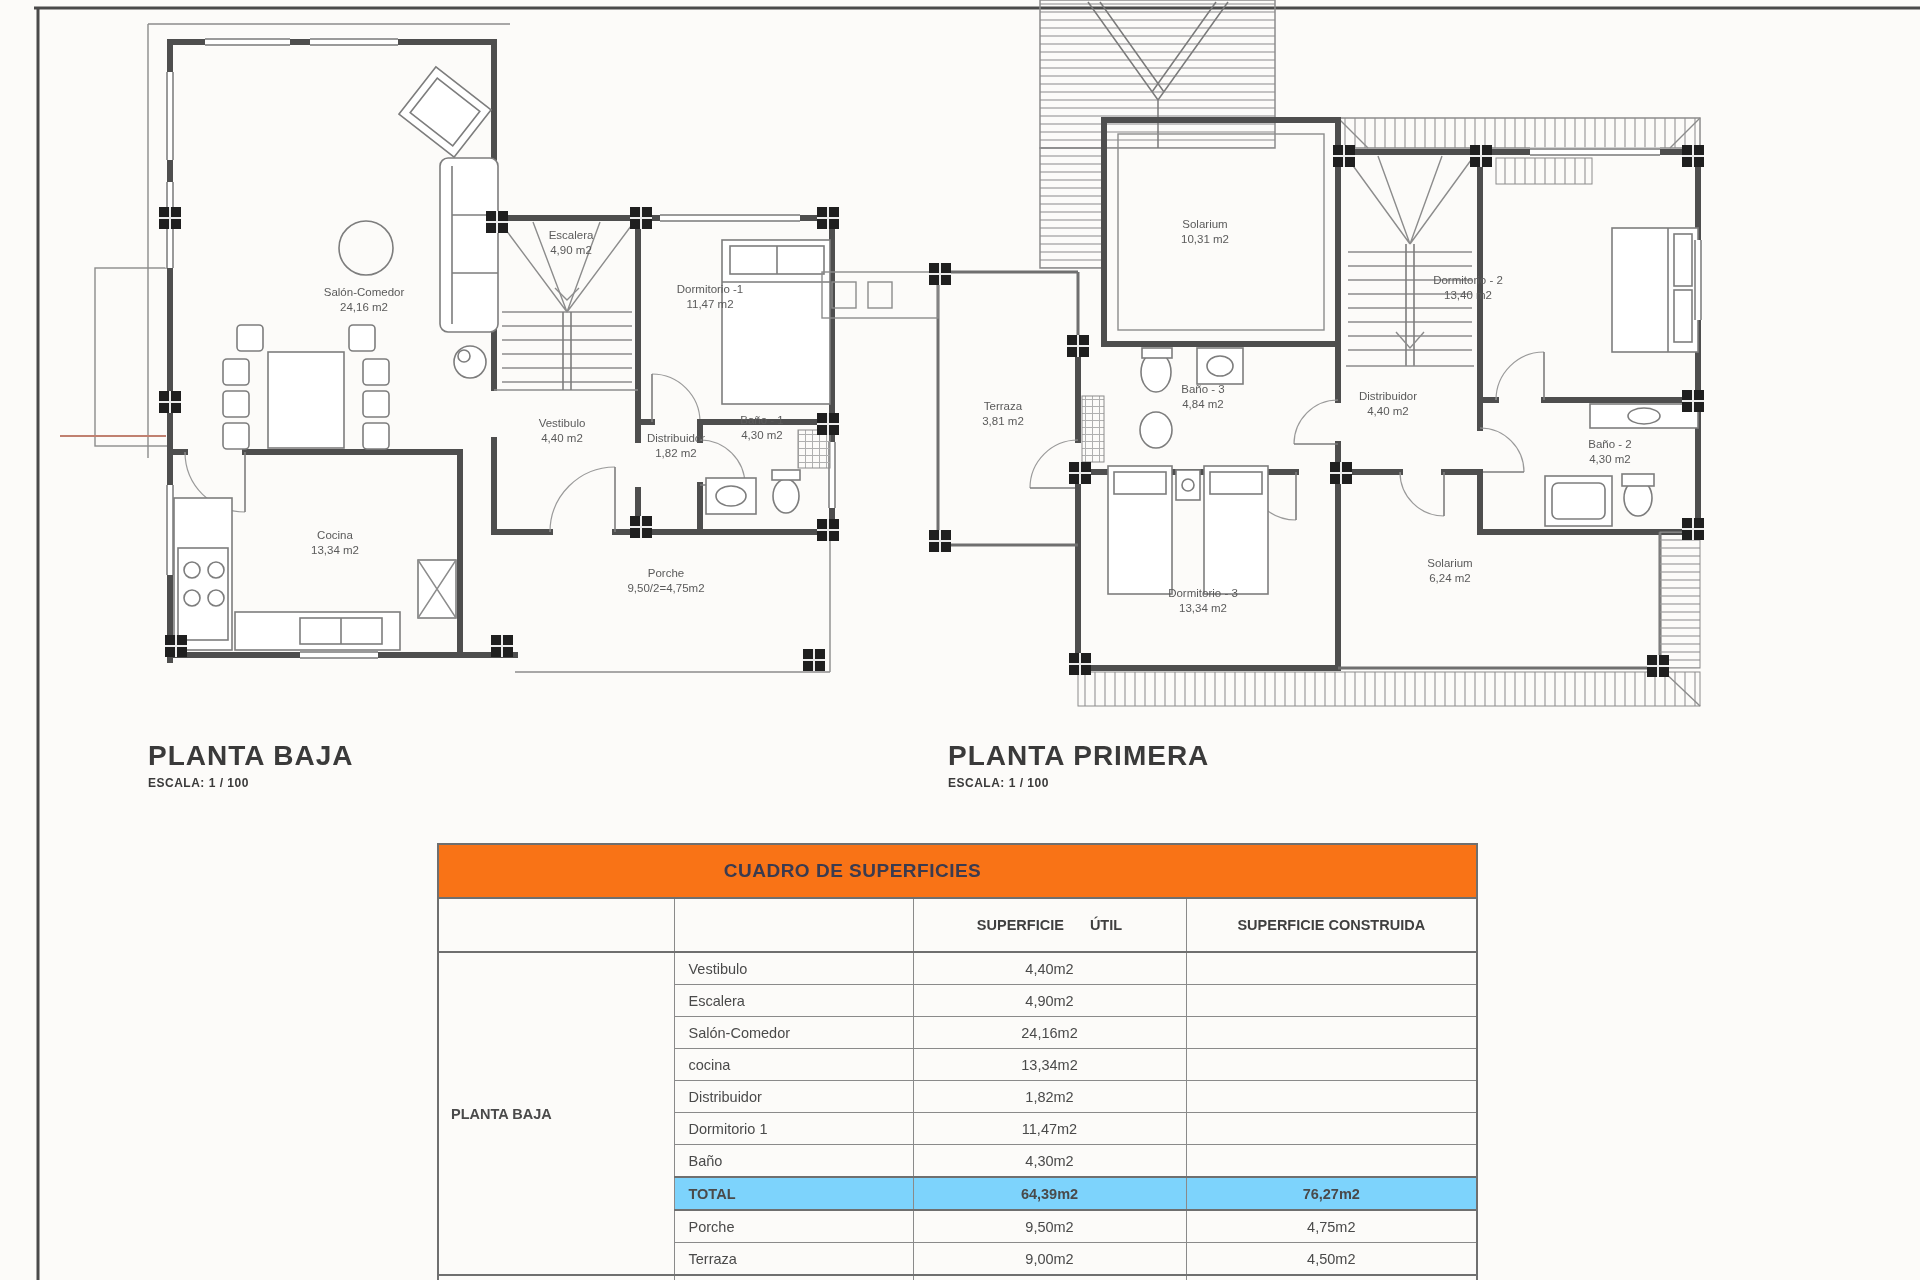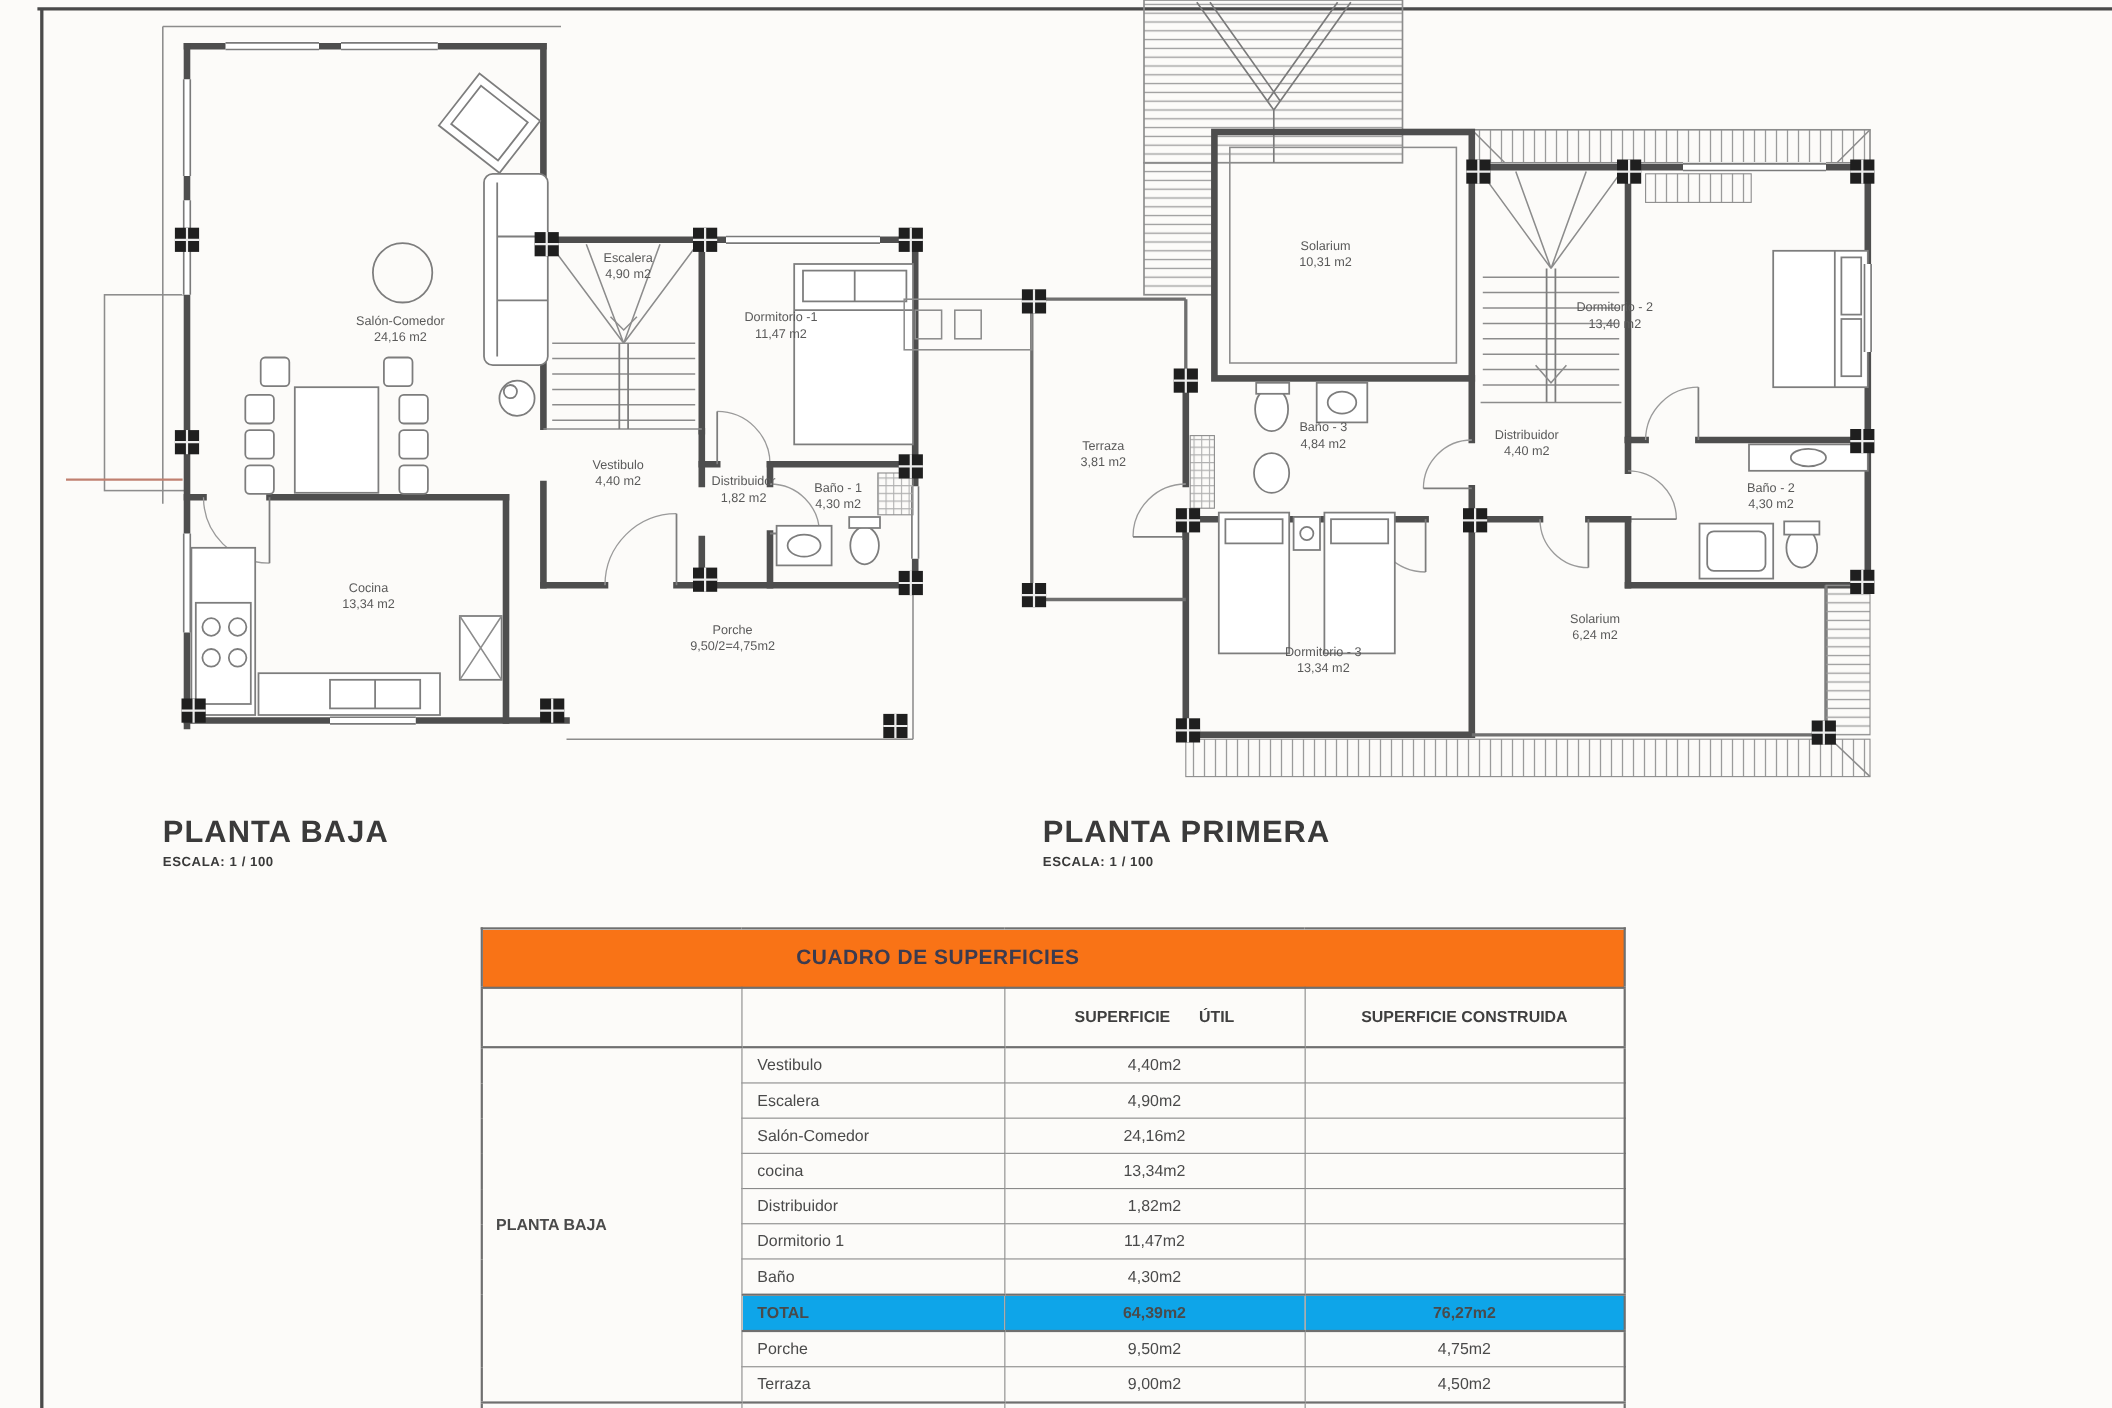--- a/index.html
+++ b/index.html
@@ -28,21 +28,21 @@
   #surf-table td{border:1px solid #8a8a8a;padding:0 8px;height:31px;overflow:hidden;}
   #surf-table{border:2px solid #6f6f6f;}
   #surf-table .title-cell{height:52px;background:#f97316;border-bottom:2px solid #6f6f6f;
       text-align:center;font-size:19px;font-weight:700;color:#3b3b4f;letter-spacing:0.5px;
       padding-right:218px;}
   #surf-table .hdr{height:52px;font-weight:700;color:#3f3f3f;text-align:center;border-bottom:2px solid #6f6f6f;margin-left:43px;}
   #surf-table .hdr.util{word-spacing:22px;}
   #surf-table .group{font-weight:700;padding-left:12px;vertical-align:middle;border-right:1px solid #8a8a8a;}
   #surf-table .room{padding-left:14px;}
   #surf-table .num{text-align:center;}
-  #surf-table tr.total td{background:#0ea5e9;font-weight:700;border-top:2px solid #6f6f6f;border-bottom:2px solid #6f6f6f;}
+  #surf-table tr.total td{background:#7dd3fc;font-weight:700;border-top:2px solid #6f6f6f;border-bottom:2px solid #6f6f6f;}
   #surf-table tr.cut td{height:18px;border-bottom:none;border-top:2px solid #6f6f6f;}
 </style>
 </head>
 <body>
 
 <div id="page">
 
   <svg width="1920" height="1280" viewBox="0 0 1920 1280">
     <defs>
       <pattern id="hH" width="8" height="8" patternUnits="userSpaceOnUse">
@@ -295,21 +295,21 @@
         <div>11,47 m2</div>
       </div>
       <div class="room-label" style="left: 562px; top: 431px;">
         <div>Vestibulo</div>
         <div>4,40 m2</div>
       </div>
       <div class="room-label" style="left: 676px; top: 446px;">
         <div>Distribuidor</div>
         <div>1,82 m2</div>
       </div>
-      <div class="room-label" style="left: 762px; top: 452px;">
+      <div class="room-label" style="left: 762px; top: 428px;">
         <div>Baño - 1</div>
         <div>4,30 m2</div>
       </div>
       <div class="room-label" style="left: 335px; top: 543px;">
         <div>Cocina</div>
         <div>13,34 m2</div>
       </div>
       <div class="room-label" style="left: 666px; top: 581px;">
         <div>Porche</div>
         <div>9,50/2=4,75m2</div>

